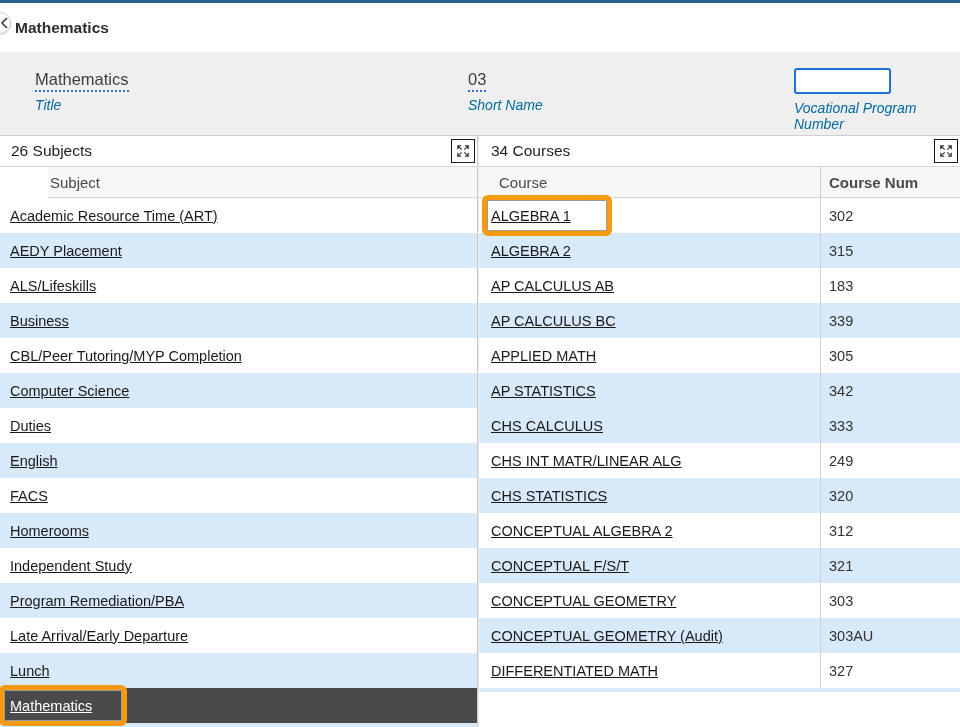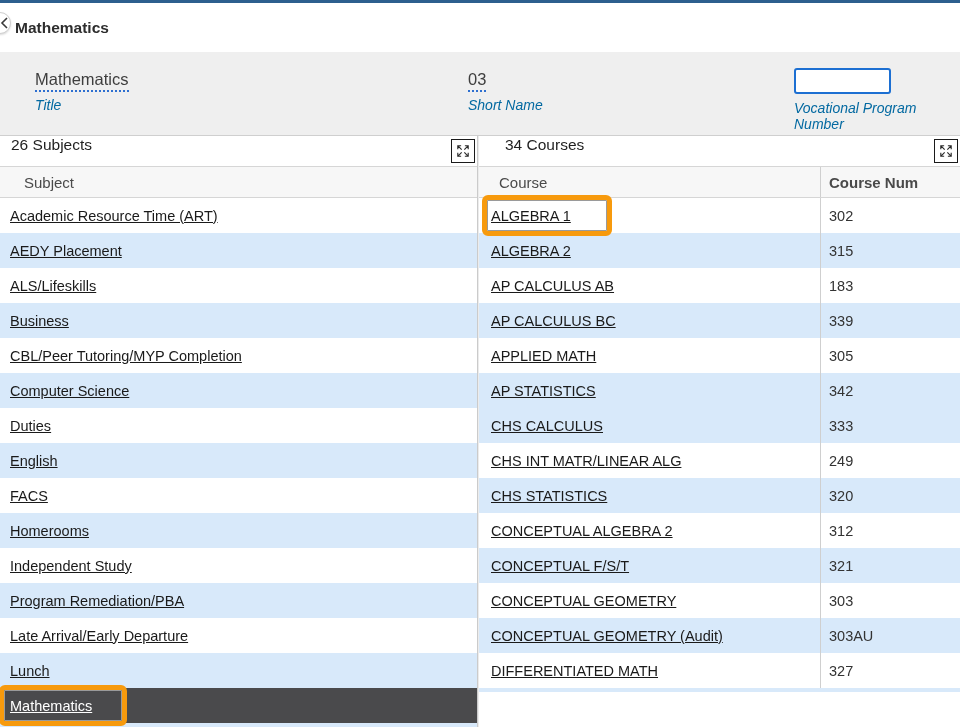--- a/index.html
+++ b/index.html
@@ -31,32 +31,32 @@
   .voc-input { display:block; width:97px; height:26px; border:2px solid #1c6fd2;
                border-radius:3px; background:#fff; outline:none; font-size:14px; padding:0 5px; }
   .field-voc .label { margin-top:6px; }
 
   
   .panels { display:flex; height:592px; border-top:1px solid #cfcfcf; }
   .panel { position:relative; }
   .panel-left  { width:478px; border-right:1px solid #cbcbcb; }
   .panel-right { flex:1; border-left:1px solid #ececec; }
 
-  .panel-header { height:31px; display:flex; background:#fff;
+  .panel-header { height:31px; display:flex; align-items:center; background:#fff;
                   border-bottom:1px solid #d6d6d6; position:relative; }
   .panel-left  .panel-header { padding-left:11px; }
-  .panel-right .panel-header { padding-left:26px; }
+  .panel-right .panel-header { padding-left:12px; }
   .panel-header .count { font-size:15.5px; color:#1f1f1f; }
   .expand-btn { position:absolute; right:2px; top:3px; width:24px; height:24px;
                 background:#fff; border:1.5px solid #1a1a1a; cursor:pointer;
                 display:flex; align-items:center; justify-content:center; padding:0; }
 
   .col-header { height:31px; background:#f7f7f7; border-bottom:1px solid #d6d6d6;
                 display:flex; align-items:center; font-size:15px; color:#4a4a4a; }
-  .panel-left  .col-header { padding-left:24px; }
+  .panel-left  .col-header { padding-left:2px;margin-left:48px; }
   .col-header .col-course { width:342px; padding-left:20px; align-self:stretch;
                             display:flex; align-items:center; border-right:1px solid #cfcfcf; }
   .col-header .col-num { padding-left:8px;font-weight:bold; }
 
   .rows { position:relative; }
   .rows::after { content:""; display:block; height:4px; background:var(--alt-row); }
   .row { position:relative; height:35px; display:flex; align-items:center; background:#fff; }
   .row.alt { background:var(--alt-row); }
   .row.selected { background:var(--selected-row); }
   .panel-left .row { padding-left:10px; }

